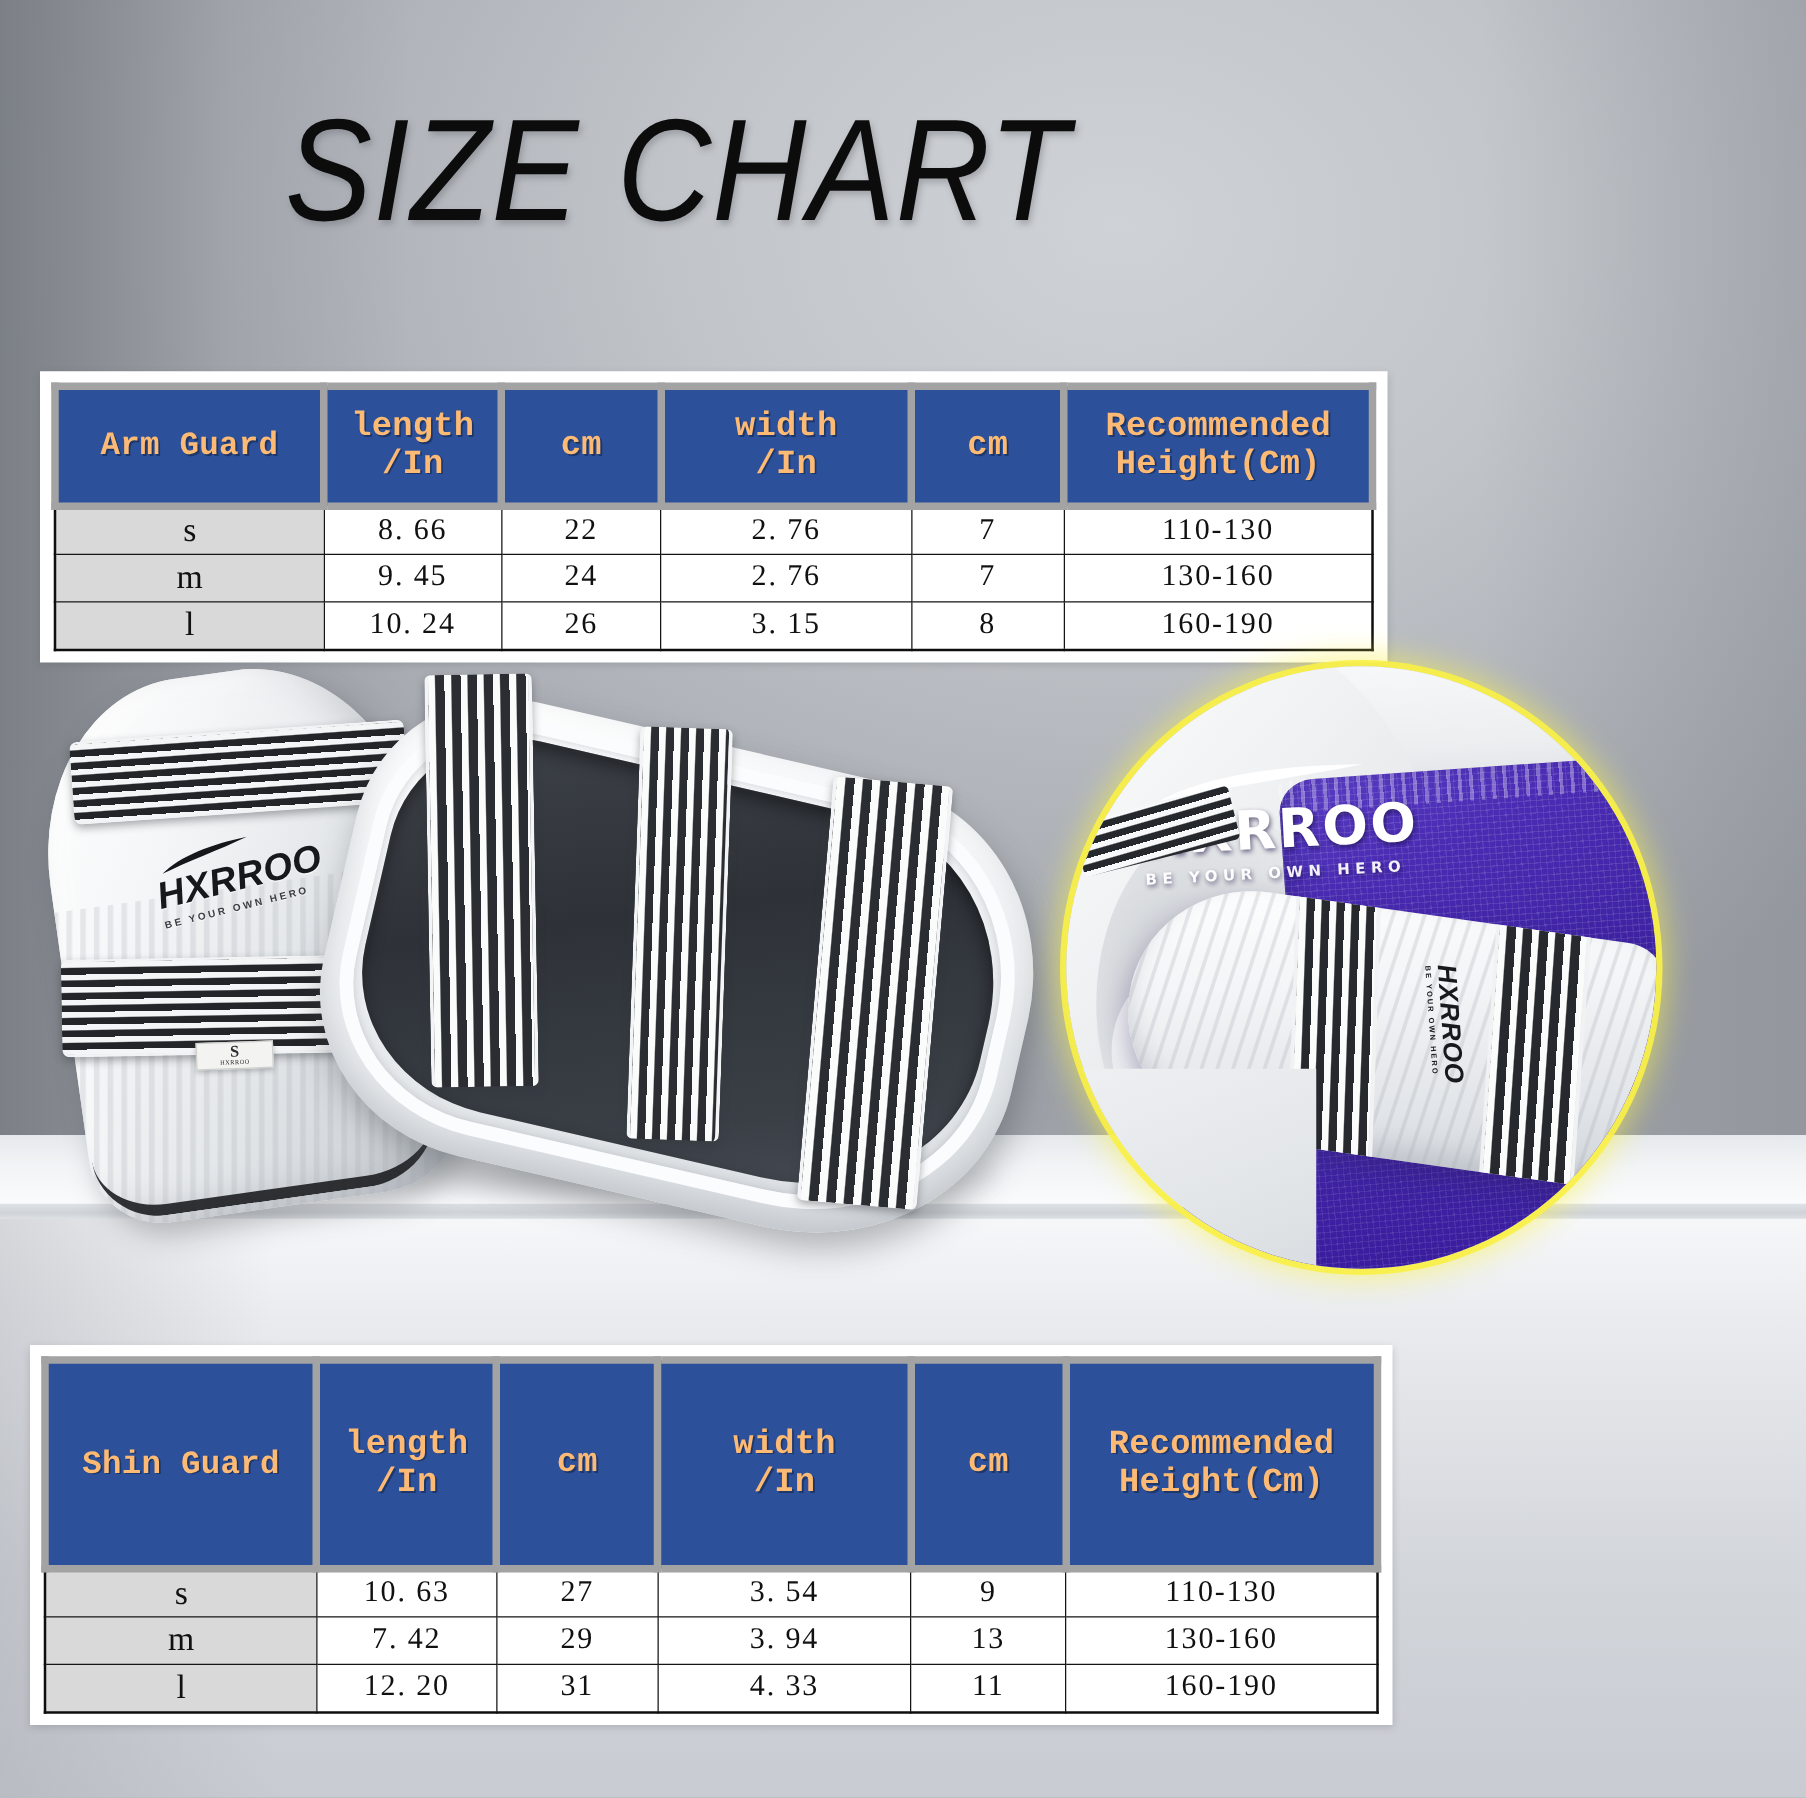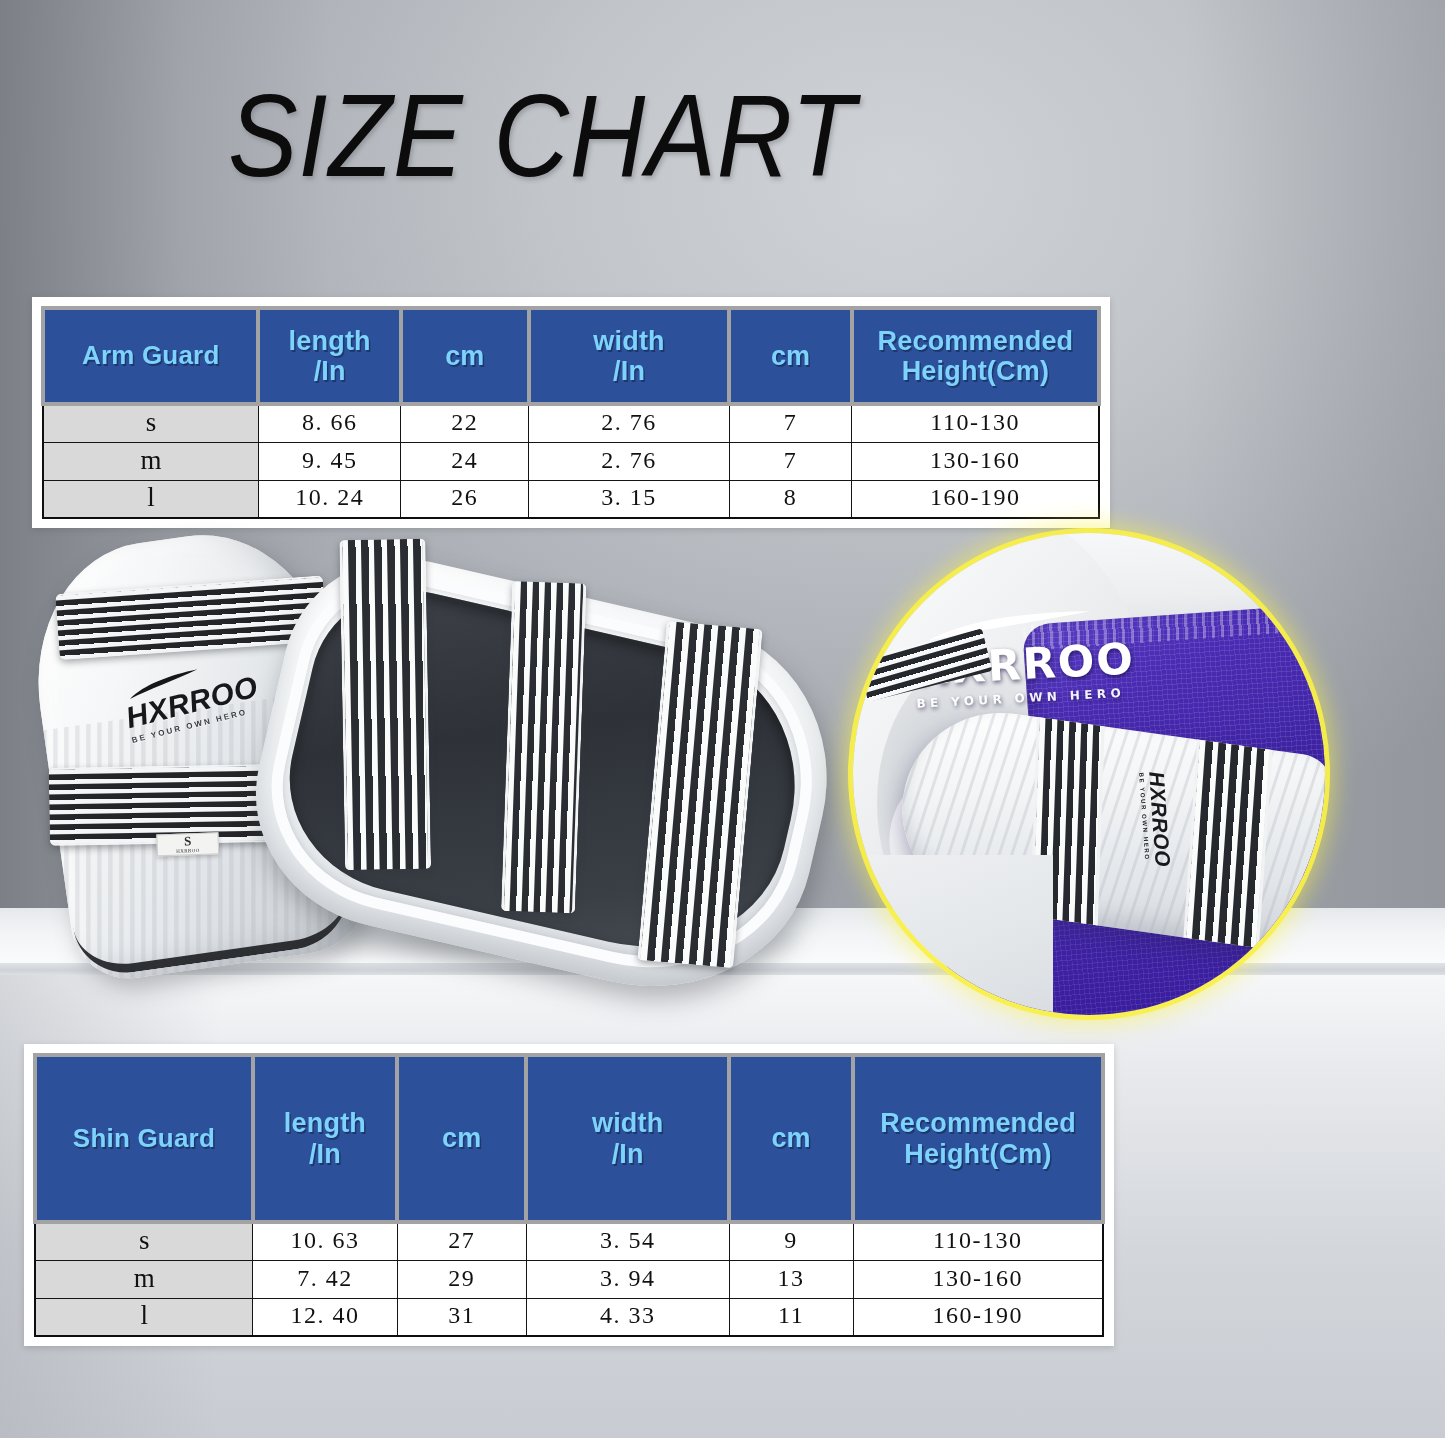--- a/index.html
+++ b/index.html
@@ -92,41 +92,41 @@
   }
 
   
   .table-frame {
     position: absolute;
     background: #ffffff;
     padding: 9px;
     box-shadow: 0 2px 6px rgba(70,73,78,.22);
   }
   #table-arm  { left: 32px; top: 297px;  width: 1078px; }
-  #table-shin { left: 24px; top: 1044px; width: 1090px; }
+  #table-shin { left: 24px; top: 1076px; width: 1090px; }
 
   table.size-table {
     width: 100%;
     border-collapse: collapse;
     table-layout: fixed;
     border: 2px solid #0e0e0e;
   }
   table.size-table th,
   table.size-table td {
     border: 1.5px solid #141414;
     text-align: center;
     vertical-align: middle;
   }
 
   
   table.size-table thead th {
     background: #2c5099;
-    color: #7dd3fc;
-    border: 4px solid #a3a3a3;
-    font-family: Liberation Sans, sans-serif;
+    color: #fdba74;
+    border: 6px solid #a3a3a3;
+    font-family: Liberation Mono, monospace;
     font-weight: bold;
     line-height: 1.12;
     text-shadow: 1.5px 1.5px 0 rgba(20,35,70,.55);
     letter-spacing: .2px;
   }
   #table-arm  thead th { height: 96px;  font-size: 27px; }
   #table-shin thead th { height: 167px; font-size: 27px; }
 
   #table-arm  thead th.col-size,
   #table-shin thead th.col-size { font-size: 26px; }
@@ -744,21 +744,21 @@
         <tr>
           <td class="cell-size">m</td>
           <td>7. 42</td>
           <td>29</td>
           <td>3. 94</td>
           <td>13</td>
           <td>130-160</td>
         </tr>
         <tr>
           <td class="cell-size">l</td>
-          <td>12. 40</td>
+          <td>12. 20</td>
           <td>31</td>
           <td>4. 33</td>
           <td>11</td>
           <td>160-190</td>
         </tr>
       </tbody>
     </table>
   </div>
 
 </div>

